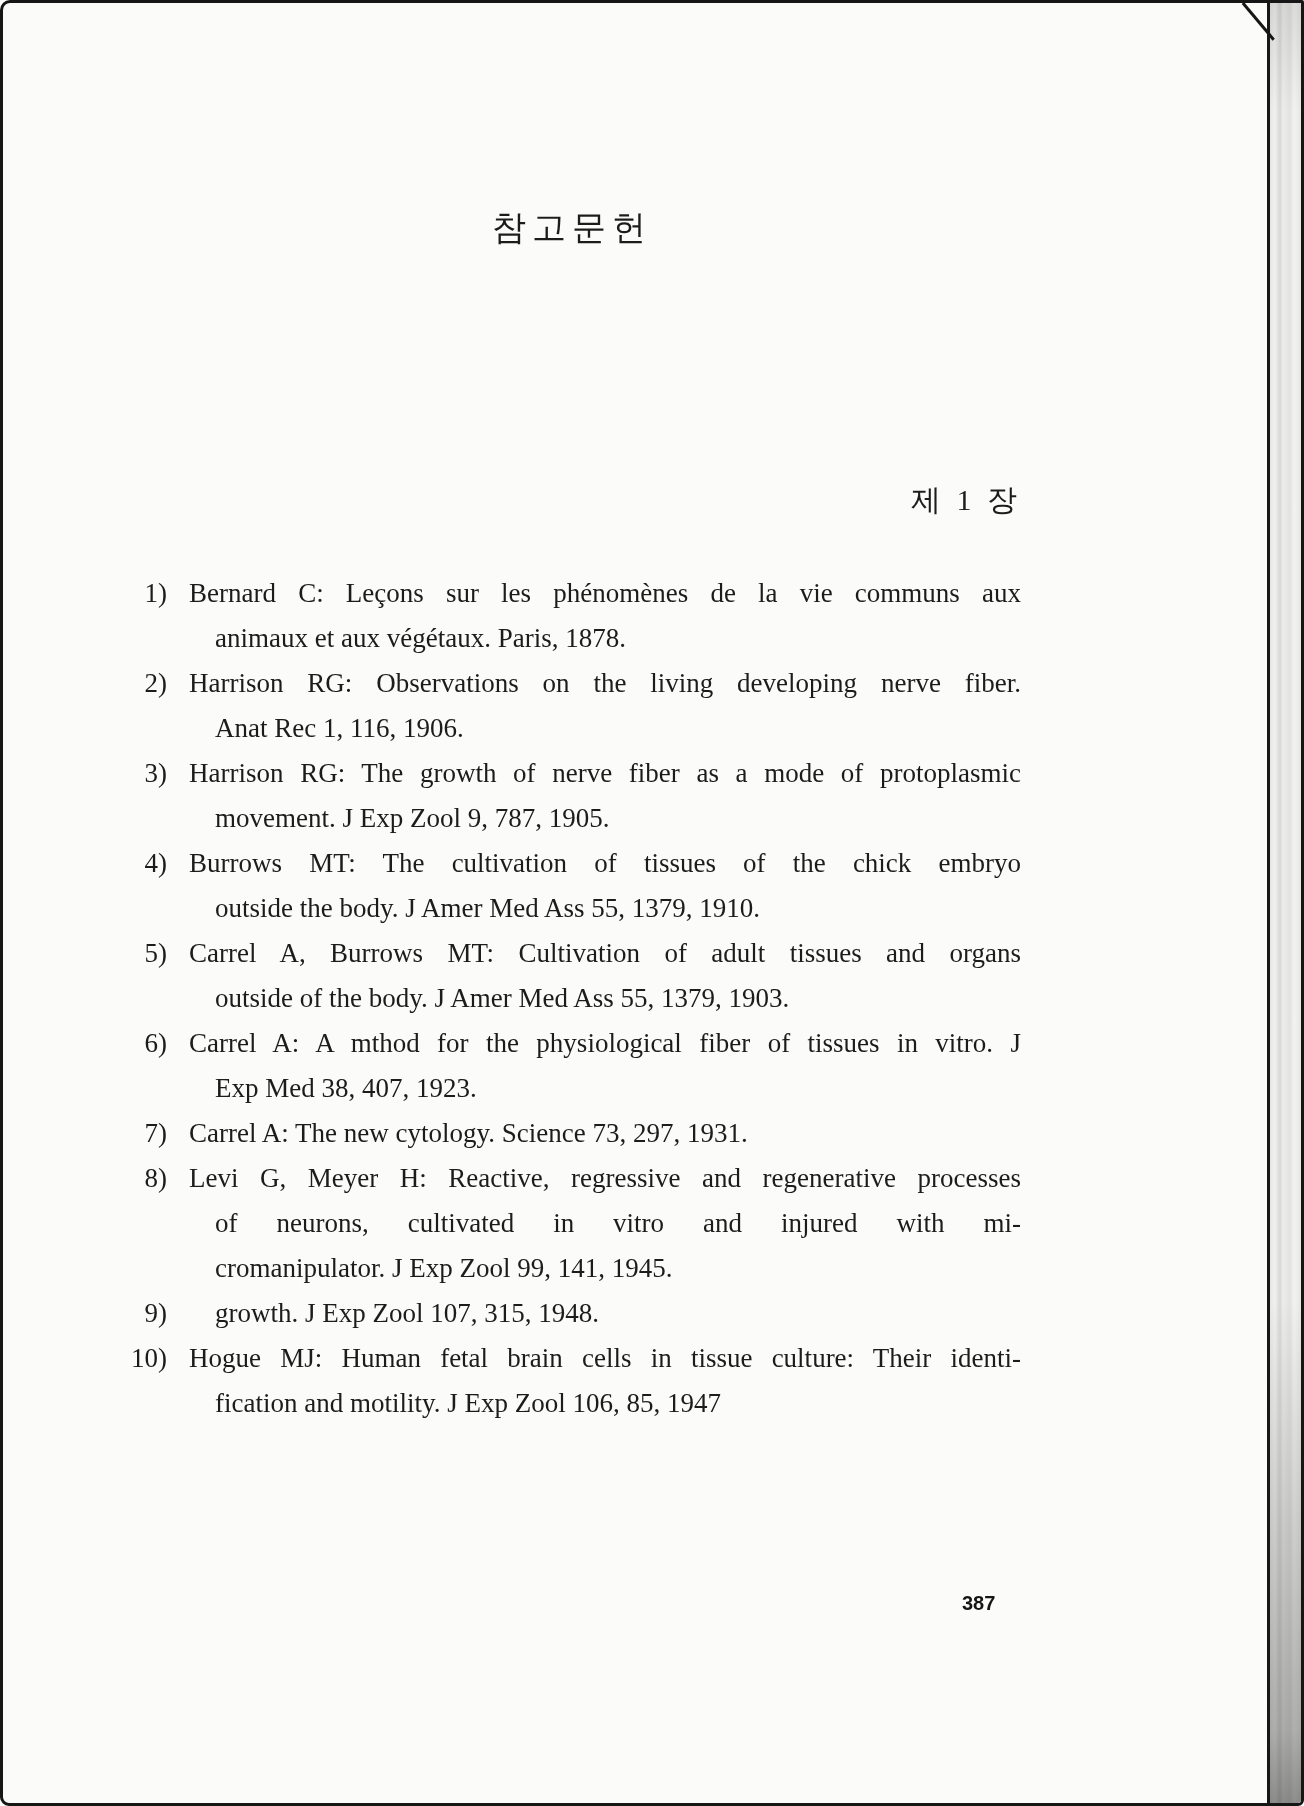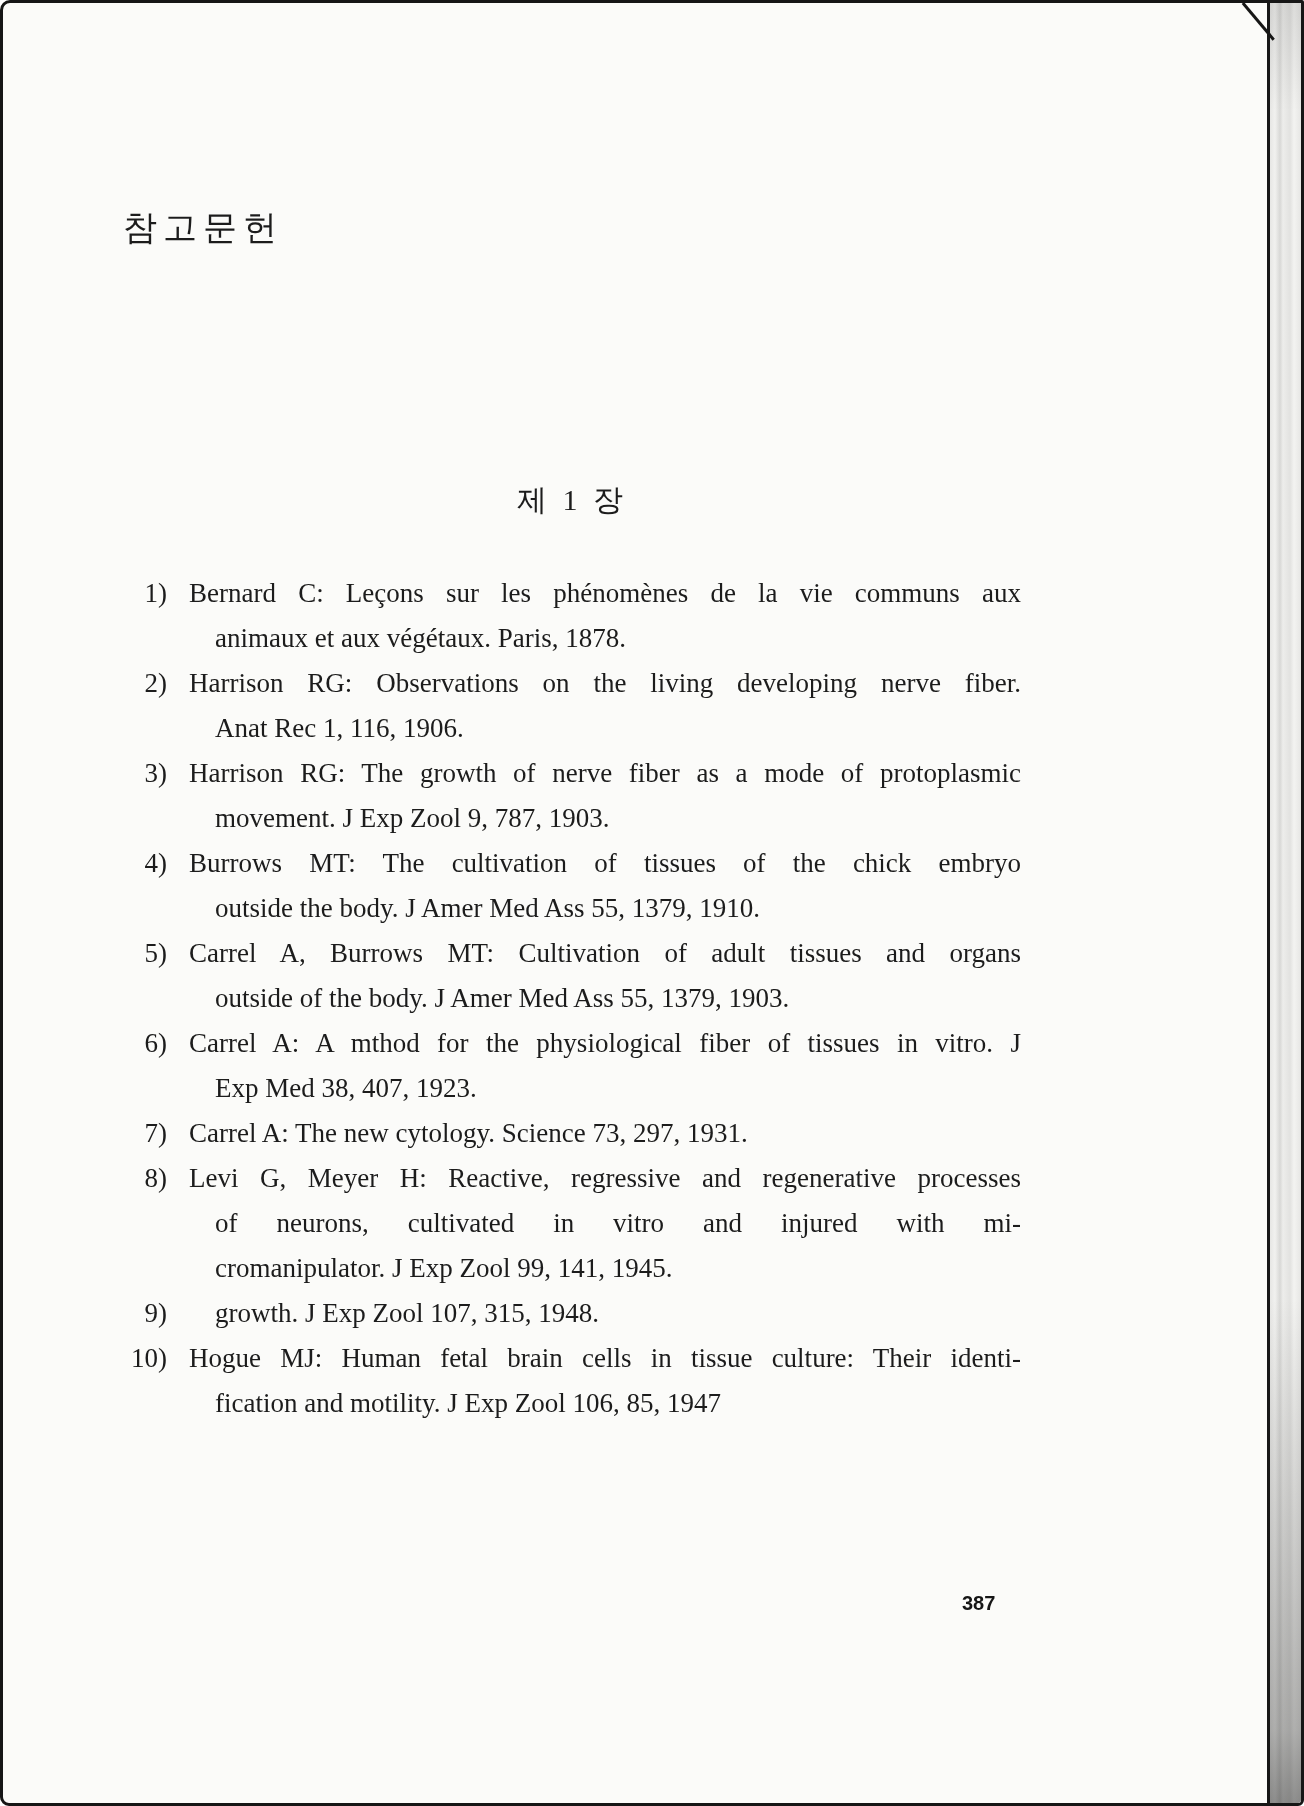--- a/index.html
+++ b/index.html
@@ -65,29 +65,30 @@
     box-sizing: border-box;
     padding: 205px 0 0 120px;
     width: 1018px; 
   }
   .section-title {
     margin: 0;
     font-size: 34px;
     line-height: 40px;
     font-weight: normal;
     letter-spacing: 6px;
+    text-align: center;
     color: #1c1c1c;
   }
   .chapter-heading {
     margin: 233px 0 0 0;
     font-size: 30px;
     line-height: 38px;
     font-weight: normal;
     letter-spacing: 4px;
-    text-align: center;
+    text-align: right;
     color: #1c1c1c;
   }
   .ref-list {
     margin-top: 52px;
     color: #1c1c1c;
     font-size: 27px;
   }
   .ref-item {
     display: flex;
     align-items: flex-start;
@@ -145,21 +146,21 @@
           <span class="ref-num">2)</span>
           <span class="ref-text">
             <div class="ref-line justified">Harrison RG: Observations on the living developing nerve fiber.</div>
             <div class="ref-line cont">Anat Rec 1, 116, 1906.</div>
           </span>
         </div>
         <div class="ref-item">
           <span class="ref-num">3)</span>
           <span class="ref-text">
             <div class="ref-line justified">Harrison RG: The growth of nerve fiber as a mode of protoplasmic</div>
-            <div class="ref-line cont">movement. J Exp Zool 9, 787, 1903.</div>
+            <div class="ref-line cont">movement. J Exp Zool 9, 787, 1905.</div>
           </span>
         </div>
         <div class="ref-item">
           <span class="ref-num">4)</span>
           <span class="ref-text">
             <div class="ref-line justified">Burrows MT: The cultivation of tissues of the chick embryo</div>
             <div class="ref-line cont">outside the body. J Amer Med Ass 55, 1379, 1910.</div>
           </span>
         </div>
         <div class="ref-item">

